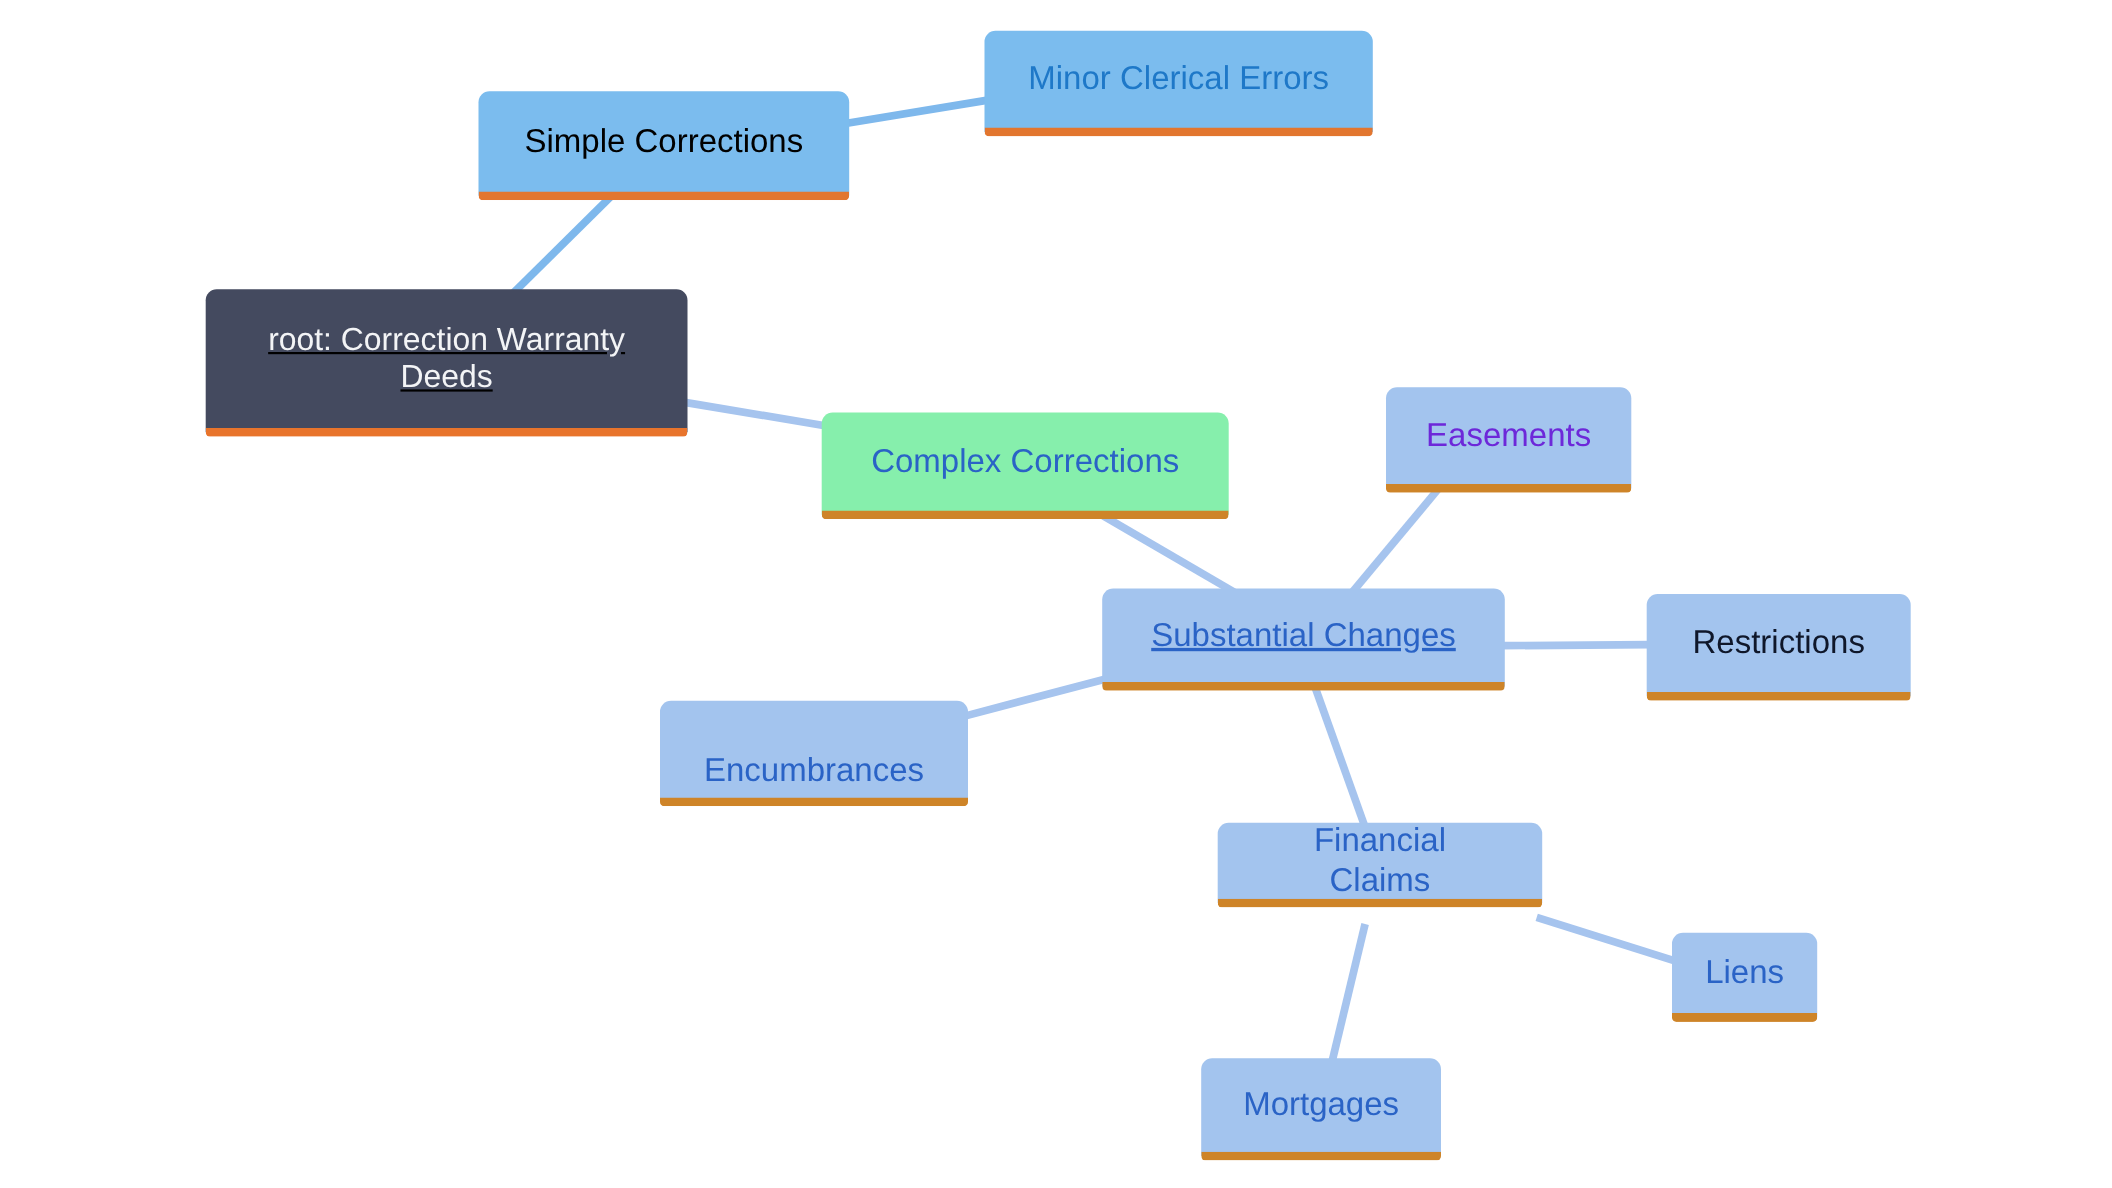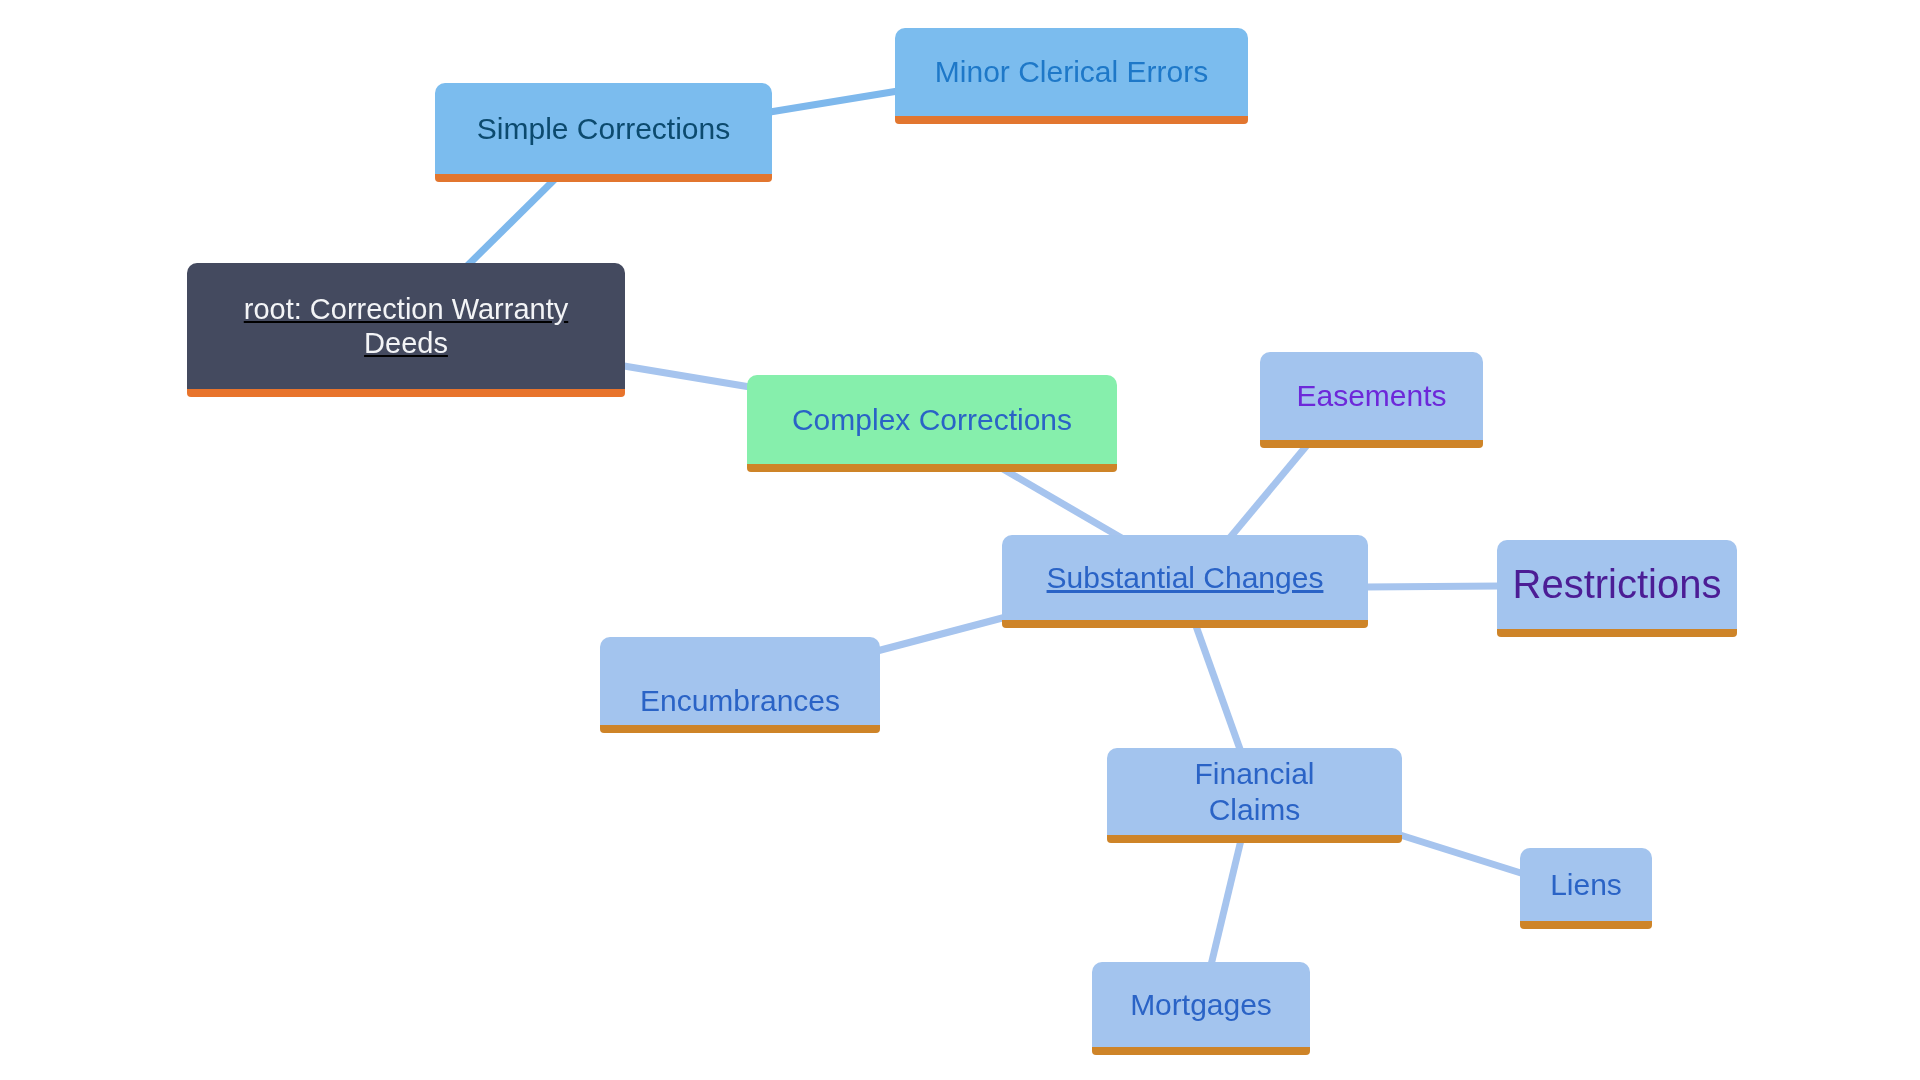--- a/index.html
+++ b/index.html
@@ -49,41 +49,41 @@
       <line x1="1006" y1="617" x2="877" y2="651" stroke="#A6C4EE" stroke-width="7"></line>
       <line x1="1196" y1="626" x2="1241" y2="752" stroke="#A6C4EE" stroke-width="7"></line>
       <line x1="1397" y1="834" x2="1524" y2="874" stroke="#A6C4EE" stroke-width="7"></line>
       <line x1="1241" y1="840" x2="1211" y2="965" stroke="#A6C4EE" stroke-width="7"></line>
     </svg>
   <div id="node-layer">
       <div class="mm-node" style="left: 187px; top: 263px; width: 438px; height: 134px; background: rgb(68, 74, 95); border-bottom: 8px solid rgb(232, 116, 44); padding: 0px 28px; text-decoration: underline;">
         <span style="color: rgb(243, 244, 246); font-size: 29px;">root: Correction Warranty Deeds</span>
       </div>
       <div class="mm-node" style="left: 435px; top: 83px; width: 337px; height: 99px; background: rgb(123, 188, 238); border-bottom: 8px solid rgb(226, 118, 47); padding: 0px 28px;">
-        <span style="color: #0c4a6e; font-size: 30px;">Simple Corrections</span>
+        <span style="color: #000000; font-size: 30px;">Simple Corrections</span>
       </div>
       <div class="mm-node" style="left: 895px; top: 28px; width: 353px; height: 96px; background: rgb(123, 188, 238); border-bottom: 8px solid rgb(226, 118, 47); padding: 0px 28px;">
         <span style="color: rgb(30, 120, 200); font-size: 30px;">Minor Clerical Errors</span>
       </div>
       <div class="mm-node" style="left: 747px; top: 375px; width: 370px; height: 97px; background: #86efac; border-bottom: 8px solid rgb(206, 132, 40); padding: 0px 28px;">
         <span style="color: rgb(42, 99, 198); font-size: 30px;">Complex Corrections</span>
       </div>
       <div class="mm-node" style="left: 1260px; top: 352px; width: 223px; height: 96px; background: rgb(163, 196, 238); border-bottom: 8px solid rgb(206, 132, 40); padding: 0px 28px;">
         <span style="color: #6d28d9; font-size: 30px;">Easements</span>
       </div>
       <div class="mm-node" style="left: 1002px; top: 535px; width: 366px; height: 93px; background: rgb(163, 196, 238); border-bottom: 8px solid rgb(206, 132, 40); padding: 0px 28px;">
         <span style="color: rgb(42, 99, 198); font-size: 30px; text-decoration: underline;">Substantial Changes</span>
       </div>
       <div class="mm-node" style="left: 1497px; top: 540px; width: 240px; height: 97px; background: rgb(163, 196, 238); border-bottom: 8px solid rgb(206, 132, 40); padding: 0px 28px;">
-        <span style="color: #4c1d95; font-size: 40px;">Restrictions</span>
+        <span style="color: #0f172a; font-size: 30px;">Restrictions</span>
       </div>
       <div class="mm-node" style="left: 600px; top: 637px; width: 280px; height: 96px; background: rgb(163, 196, 238); border-bottom: 8px solid rgb(206, 132, 40); padding: 0px 28px;">
         <span style="color: rgb(42, 99, 198); font-size: 30px; margin-top: 40px;">Encumbrances</span>
       </div>
-      <div class="mm-node" style="left: 1107px; top: 748px; width: 295px; height: 95px; background: rgb(163, 196, 238); border-bottom: 8px solid rgb(206, 132, 40); padding: 0px 41px;">
+      <div class="mm-node" style="left: 1107px; top: 748px; width: 295px; height: 77px; background: rgb(163, 196, 238); border-bottom: 8px solid rgb(206, 132, 40); padding: 0px 41px;">
         <span style="color: rgb(42, 99, 198); font-size: 30px;">Financial Claims</span>
       </div>
       <div class="mm-node" style="left: 1520px; top: 848px; width: 132px; height: 81px; background: rgb(163, 196, 238); border-bottom: 8px solid rgb(206, 132, 40); padding: 0px 28px;">
         <span style="color: rgb(42, 99, 198); font-size: 30px;">Liens</span>
       </div>
       <div class="mm-node" style="left: 1092px; top: 962px; width: 218px; height: 93px; background: rgb(163, 196, 238); border-bottom: 8px solid rgb(206, 132, 40); padding: 0px 28px;">
         <span style="color: rgb(42, 99, 198); font-size: 30px;">Mortgages</span>
       </div>
     </div>
 </div>

